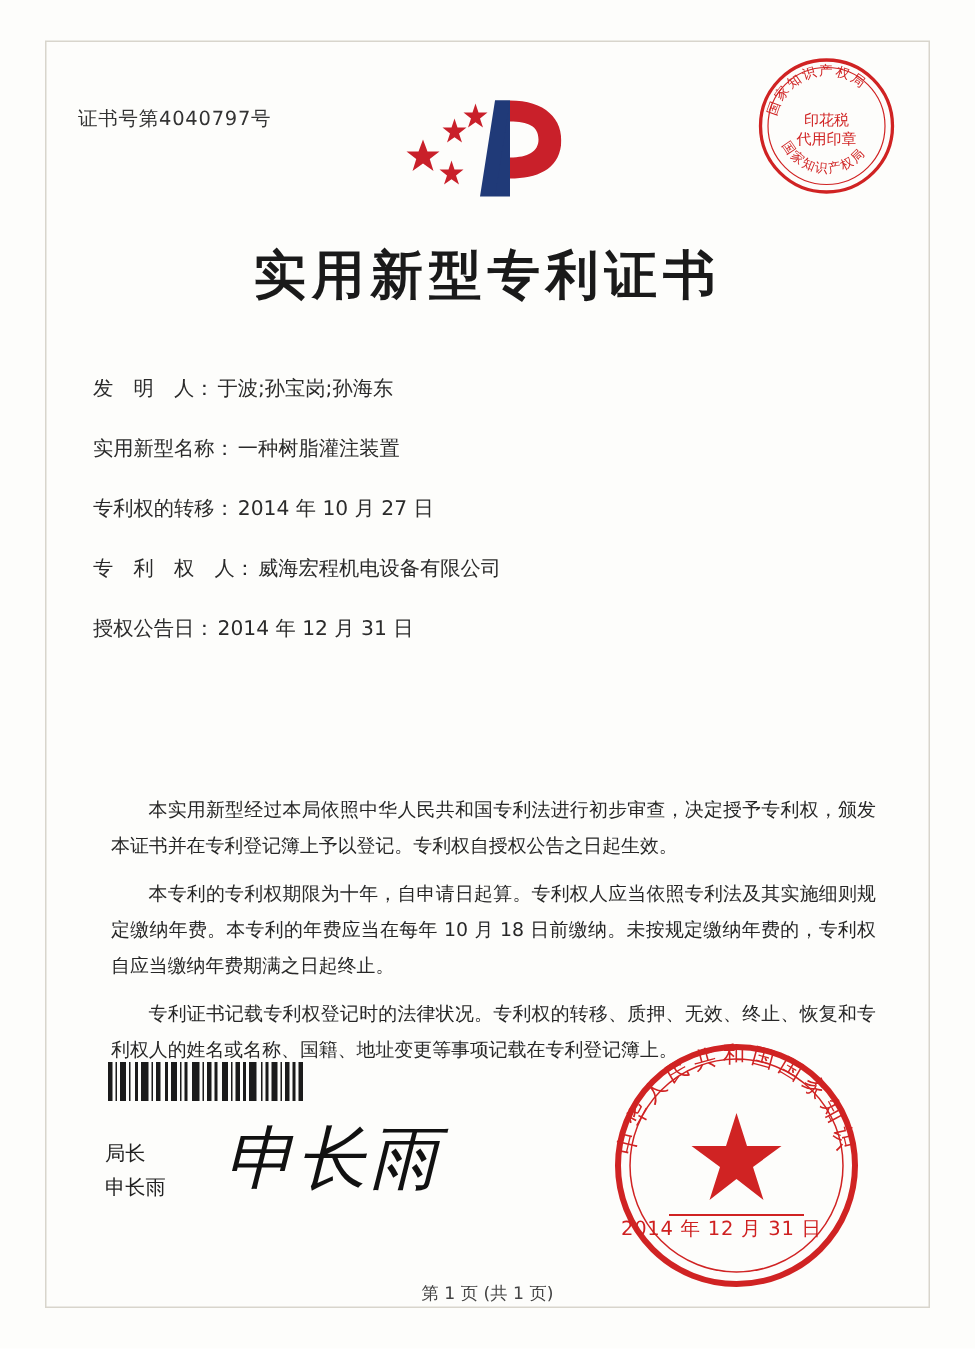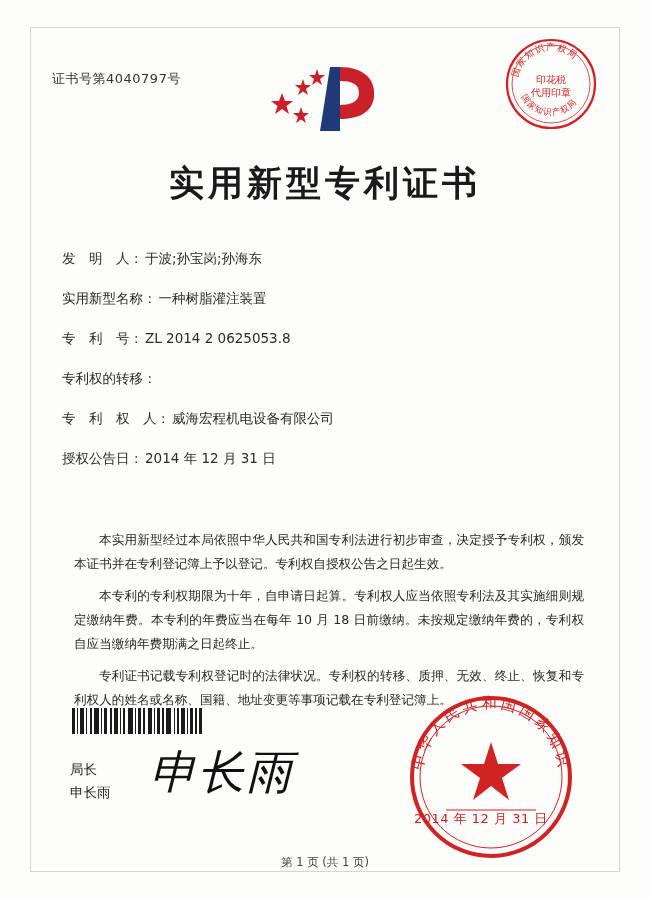--- a/index.html
+++ b/index.html
@@ -196,25 +196,22 @@
   <div class="fields">
     <div class="field-row">
       <span class="field-label">发　明　人：</span>
       <span class="field-value">于波;孙宝岗;孙海东</span>
     </div>
     <div class="field-row">
       <span class="field-label">实用新型名称：</span>
       <span class="field-value">一种树脂灌注装置</span>
     </div>
     <div class="field-row">
-      <span class="field-label">专　利　号：</span>
-      <span class="field-value">ZL 2014 2 0625053.8</span>
-    </div>
-    <div class="field-row">
       <span class="field-label">专利权的转移：</span>
+      <span class="field-value">2014 年 10 月 27 日</span>
     </div>
     <div class="field-row">
       <span class="field-label">专　利　权　人：</span>
       <span class="field-value">威海宏程机电设备有限公司</span>
     </div>
     <div class="field-row">
       <span class="field-label">授权公告日：</span>
       <span class="field-value">2014 年 12 月 31 日</span>
     </div>
   </div>

